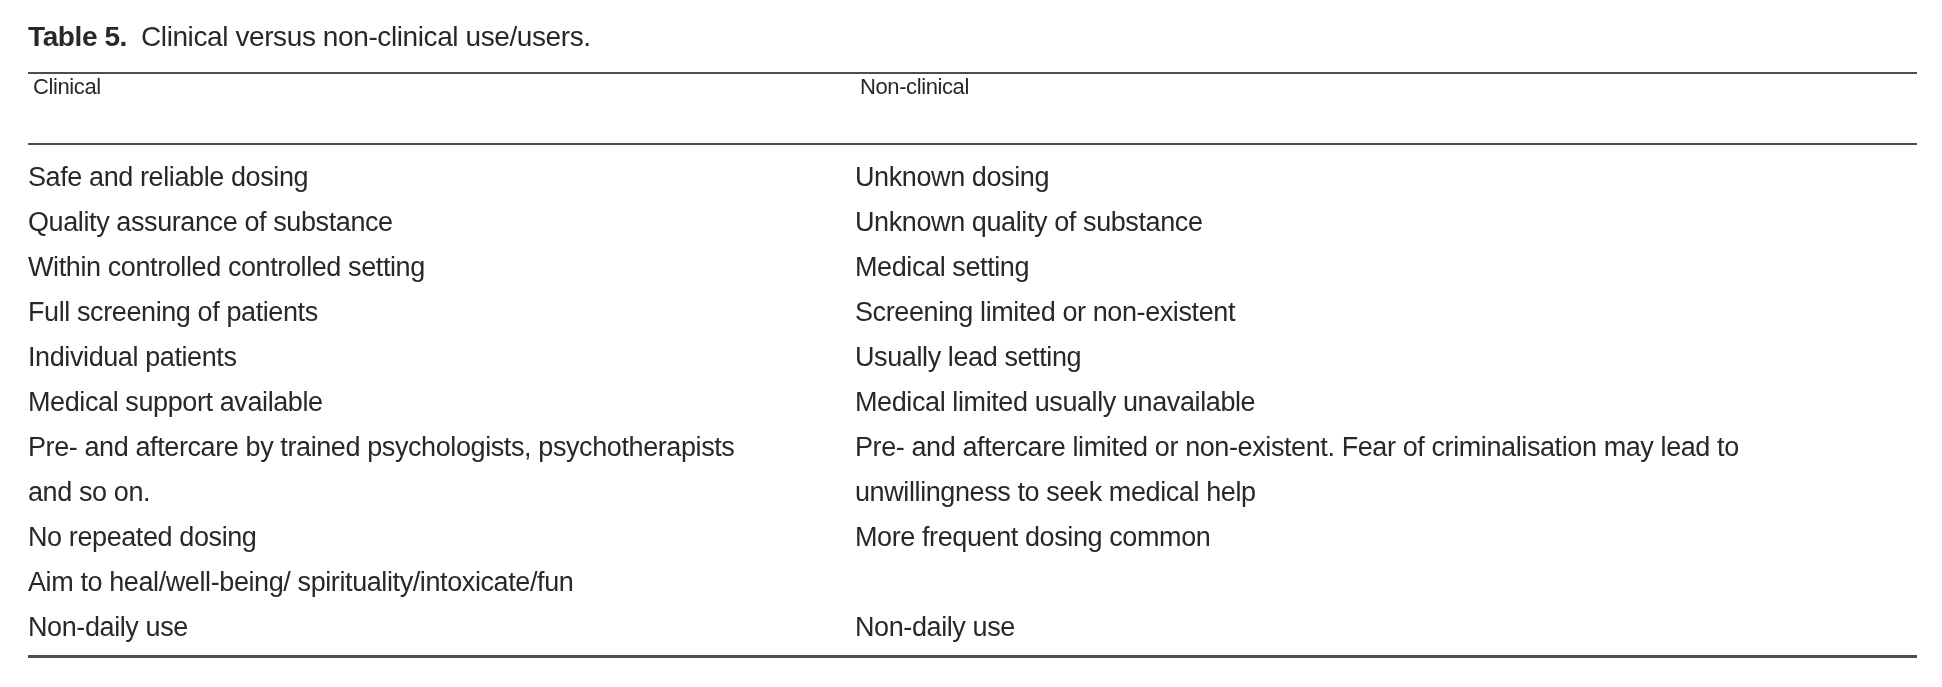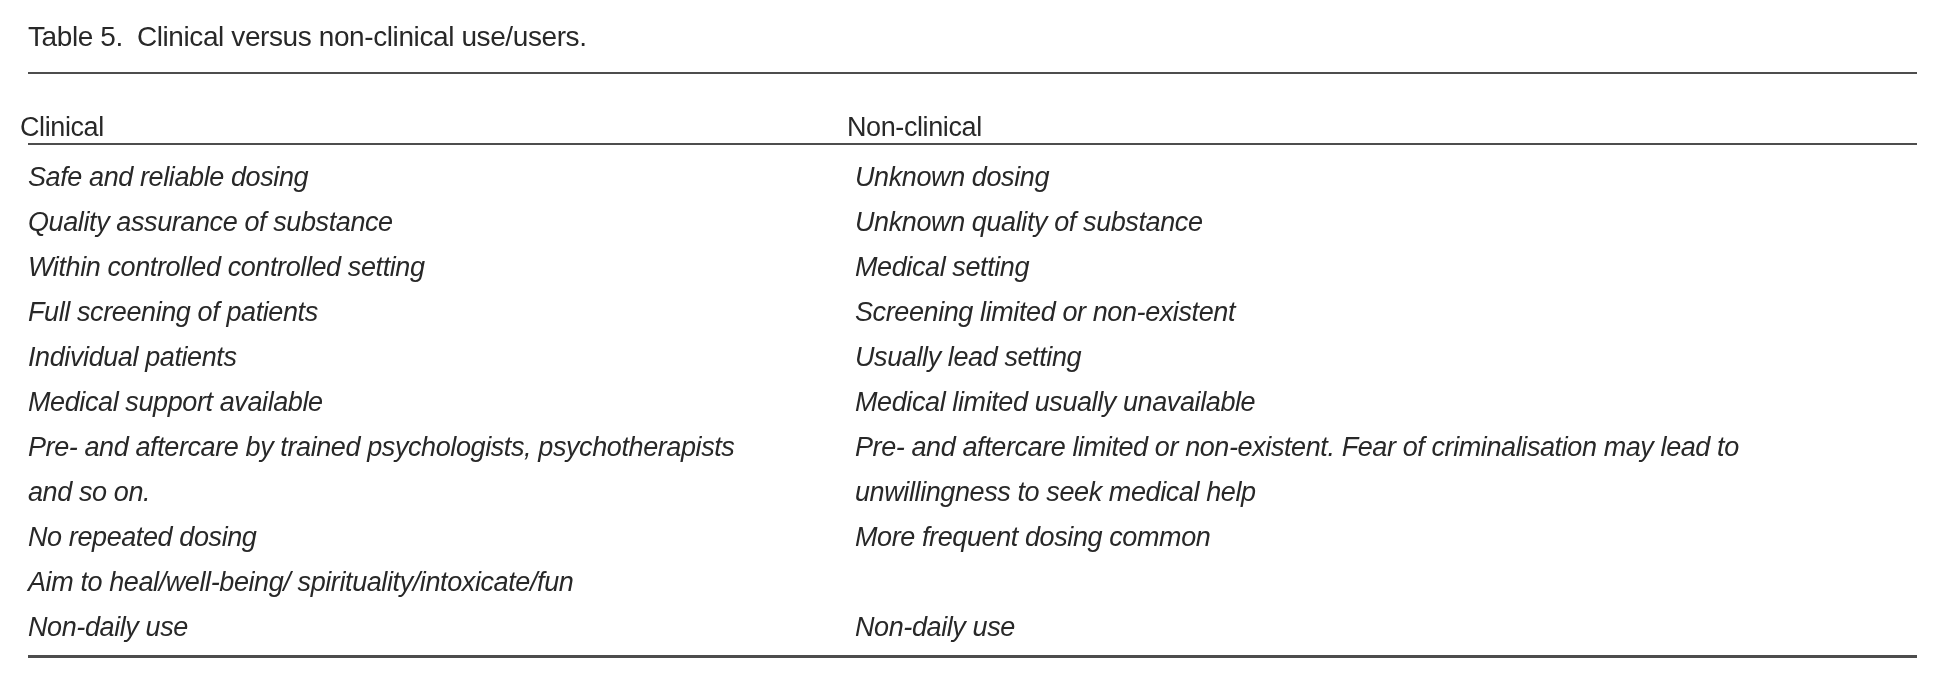--- a/index.html
+++ b/index.html
@@ -23,55 +23,54 @@
   .caption {
     position: absolute;
     left: 28px;
     top: 20px;
     font-size: 28px;
     letter-spacing: -0.4px;
     line-height: 34px;
     white-space: nowrap;
   }
   .caption-label {
-    font-weight: normal;
+    font-weight: bold;
     margin-right: 14px;
   }
   .rule {
     position: absolute;
     left: 28px;
     width: 1889px;
     background: var(--rule-color);
   }
   .rule-top { top: 72px; height: 2px; }
   .rule-mid { top: 143px; height: 2px; }
   .rule-bottom { top: 655px; height: 3px; }
   .header-row {
     position: absolute;
-    left: 20px;
+    left: 33px;
     top: 74px;
     width: 1889px;
     height: 69px;
     display: flex;
-    align-items: flex-end;
-    font-size: 27px;
+    align-items: flex-start;
+    font-size: 22px;
     letter-spacing: -0.4px;
   }
   .header-cell-left { width: 827px; }
   .header-cell-right { flex: 1; }
   .table-body {
     position: absolute;
     left: 28px;
     top: 145px;
     width: 1889px;
     padding-top: 10px;
     font-size: 27px;
     line-height: 45px;
     letter-spacing: -0.4px;
-    font-style: italic;
   }
   .row { display: flex; align-items: flex-start; }
   .cell-left {
     width: 827px;
     flex: 0 0 827px;
     padding-right: 82px;
   }
   .cell-right {
     flex: 1;
     padding-right: 20px;

